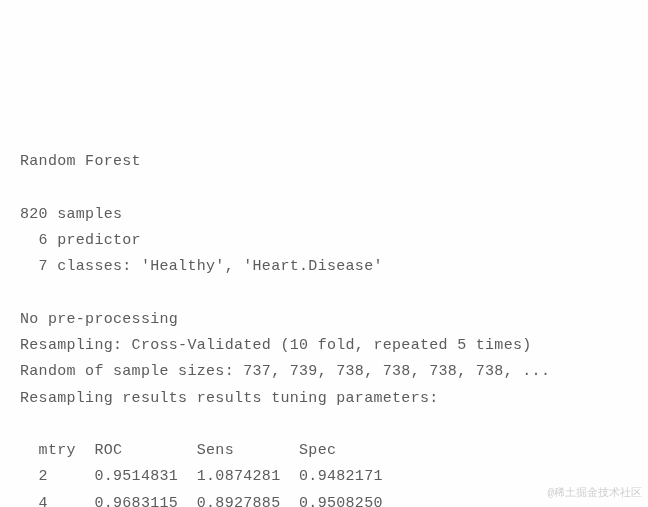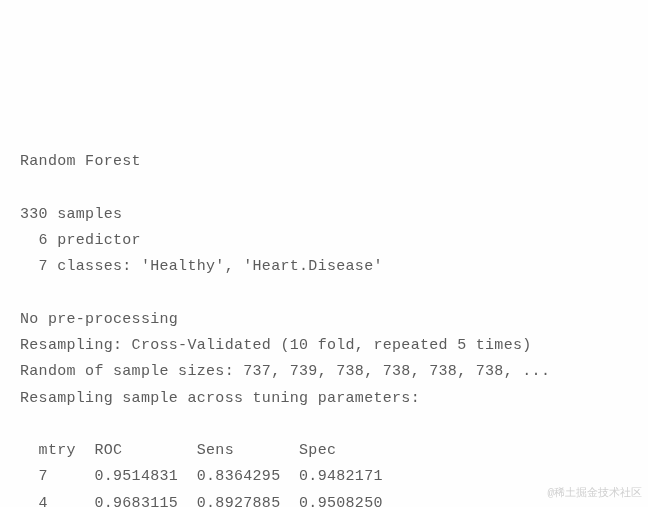--- a/index.html
+++ b/index.html
@@ -28,31 +28,31 @@
     }
   </style>
 </head>
 <body>
 
 
 
 <div>
 <span>Random Forest</span>
 
-<span>330 samples</span>
+<span>820 samples</span>
 <span>  6 predictor</span>
 <span>  7 classes: 'Healthy', 'Heart.Disease'</span>
 
 <span>No pre-processing</span>
 <span>Resampling: Cross-Validated (10 fold, repeated 5 times)</span>
 <span>Random of sample sizes: 737, 739, 738, 738, 738, 738, ...</span>
-<span>Resampling sample across tuning parameters:</span>
+<span>Resampling results results tuning parameters:</span>
 
 <span>  mtry  ROC        Sens       Spec     </span>
-<span>  7     0.9514831  0.8364295  0.9482171</span>
+<span>  2     0.9514831  1.0874281  0.9482171</span>
 <span>  4     0.9683115  0.8927885  0.9508250</span>
 
 
 
 
 </div>
 
 <div class="watermark">@稀土掘金技术社区</div>
 
 

